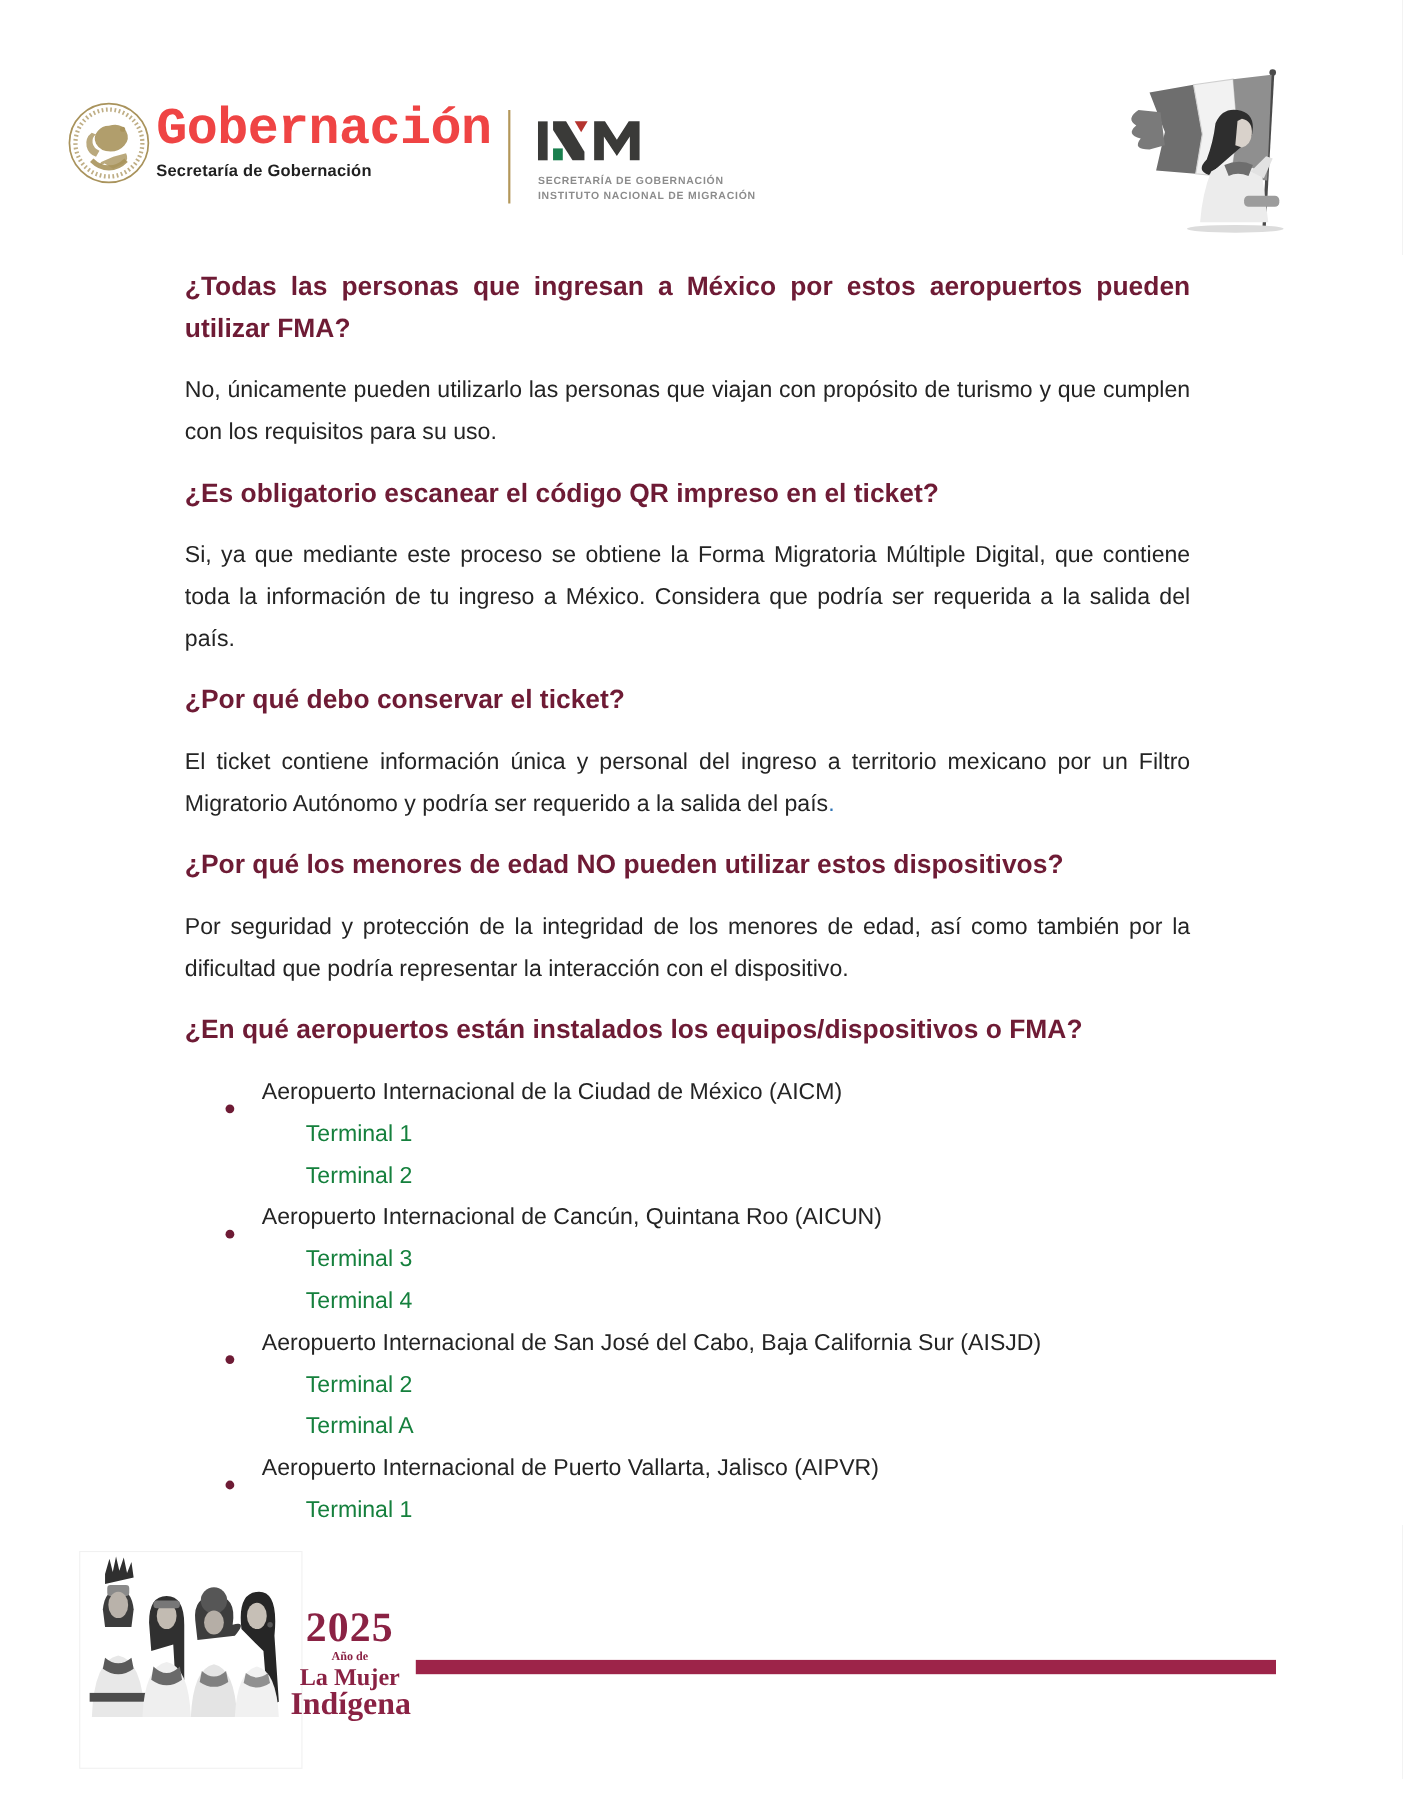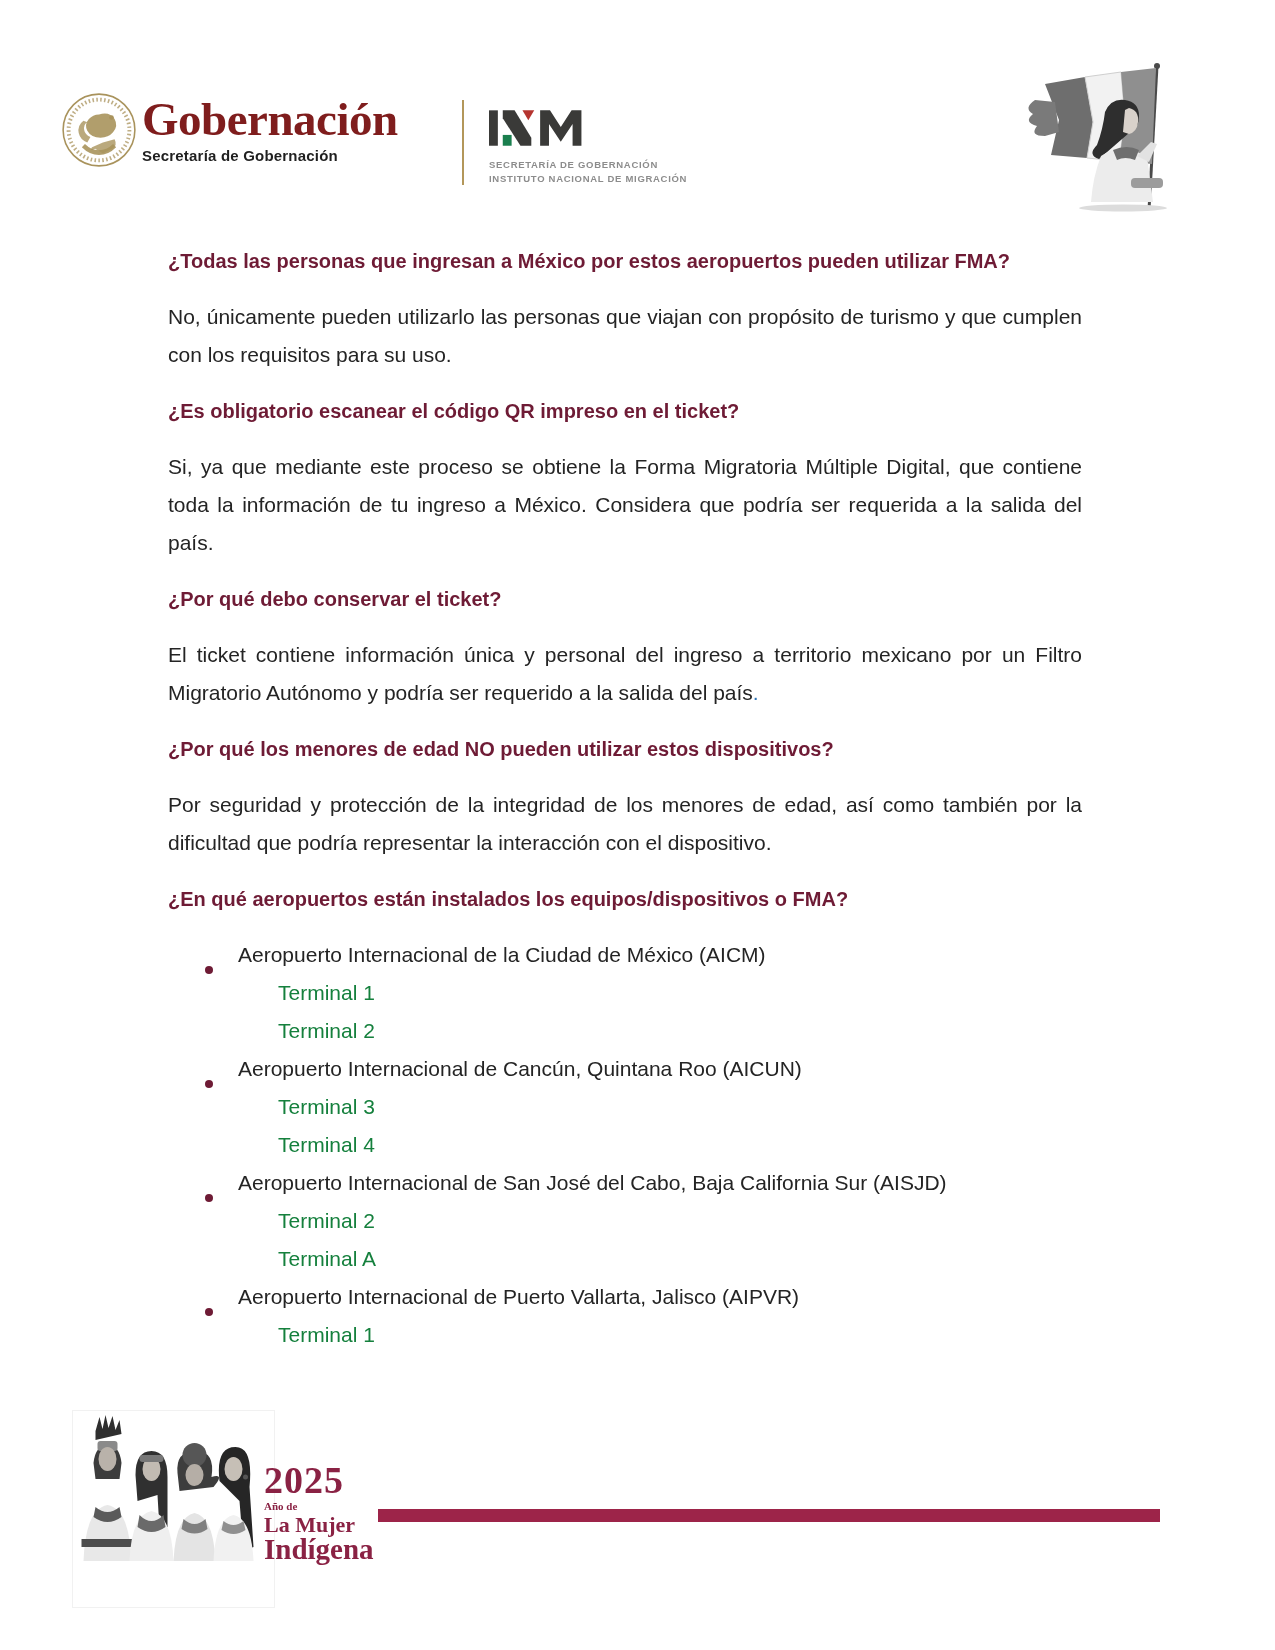--- a/index.html
+++ b/index.html
@@ -5,49 +5,49 @@
   html,body{margin:0;padding:0;background:#e9e9e9;}
   .page{
     position:relative;width:1275px;height:1650px;background:#ffffff;
     margin:0 auto;overflow:hidden;
     font-family:"Liberation Sans","DejaVu Sans",sans-serif;color:#242424;
   }
   
   .seal{position:absolute;left:60px;top:90px;width:78px;height:80px;}
   .gob-block{position:absolute;left:142px;top:94px;}
   .gob-wordmark{
-    font-family:Liberation Serif, serif;font-weight:700;
-    font-size:47px;line-height:50px;color:#7f1d1d;letter-spacing:-0.5px;
+    font-family:Liberation Mono, monospace;font-weight:700;
+    font-size:47px;line-height:50px;color:#ef4444;letter-spacing:-0.5px;
   }
   .gob-sub{font-size:15px;font-weight:700;color:#1f1f1f;margin-top:3px;letter-spacing:0.2px;}
   .header-divider{position:absolute;left:462px;top:100px;width:2px;height:85px;background:#b3975a;}
   .inm-block{position:absolute;left:489px;top:108px;}
   .inm-logo{display:block;}
   .inm-sub{font-size:9.5px;font-weight:700;color:#8c8c8c;letter-spacing:0.7px;line-height:14px;margin-top:6px;}
   .flag-art{position:absolute;left:1005px;top:60px;width:195px;height:152px;}
   
   .content{position:absolute;left:168px;top:242px;width:914px;}
   .faq-q{
-    font-size:20px;font-weight:700;color:#6e1b35;line-height:38px;
+    font-size:24px;font-weight:700;color:#6e1b35;line-height:38px;
     text-align:justify;margin:18px 0 18px 0;
   }
   .faq-q:first-child{margin-top:0;}
   .faq-a{font-size:21px;line-height:38px;text-align:justify;margin:0;color:#242424;}
   .blue-period{color:#2e74b5;}
   
   .airports{margin-top:4px;}
   .airport-name{display:flex;align-items:flex-end;font-size:21px;line-height:38px;color:#242424;}
   .bullet{flex:0 0 8px;width:8px;height:8px;border-radius:50%;background:#6e1b35;margin:15px 25px 0 37px;}
   .terminal{font-size:21px;line-height:38px;color:#15803d;margin-left:110px;}
   
   .women-art{
     position:absolute;left:72px;top:1410px;width:203px;height:198px;
     background:#ffffff;border:1px solid #f1f1f1;box-sizing:border-box;
   }
-  .anio-logo{position:absolute;left:264px;top:1462px;width:108px;text-align:left;color:#8a2244;
+  .anio-logo{position:absolute;left:264px;top:1462px;width:108px;text-align:center;color:#8a2244;
     font-family:"Liberation Serif","DejaVu Serif",serif;}
   .anio-year{font-size:38px;font-weight:700;line-height:36px;letter-spacing:1px;}
   .anio-sub{font-size:11px;font-weight:700;line-height:14px;margin-top:1px;}
   .anio-l2{font-size:22px;font-weight:700;line-height:24px;}
   .anio-l3{font-size:29px;font-weight:700;line-height:24px;}
   .footer-bar{position:absolute;left:378px;top:1509px;width:782px;height:13px;background:#9d2449;}
 </style>
 </head>
 <body>
 

